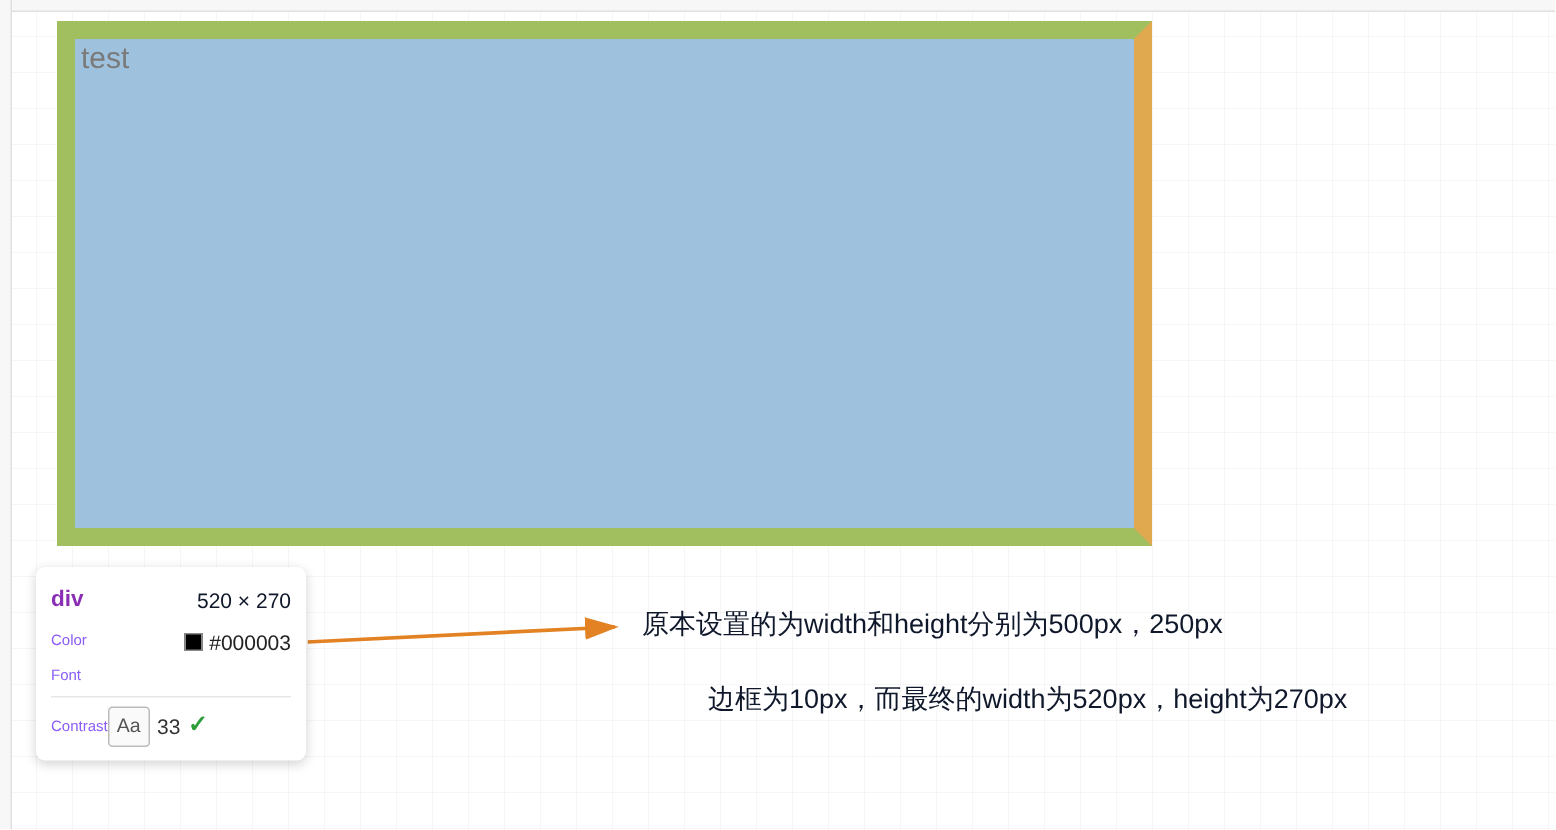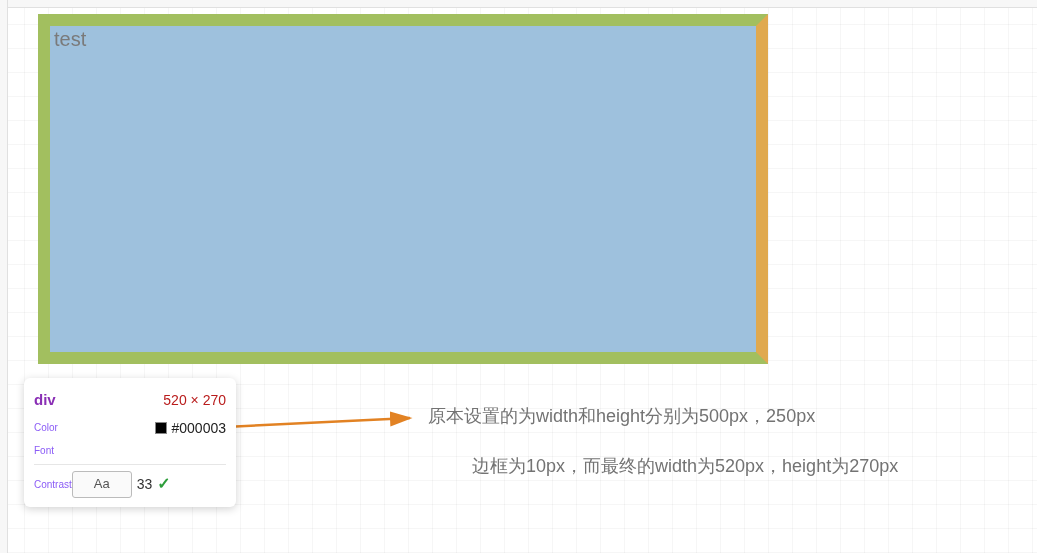--- a/index.html
+++ b/index.html
@@ -50,42 +50,42 @@
     }
     .demo-box-text {
       font-size: 20px;
       color: #7a7a7a;
       padding: 2px 4px;
     }
     .tooltip {
       position: absolute;
       left: 24px;
       top: 378px;
-      width: 212px;
+      width: 180px;
       background: #ffffff;
       border-radius: 6px;
       box-shadow: 0 2px 8px rgba(0,0,0,0.18);
       padding: 8px 10px 8px 10px;
       z-index: 5;
       font-size: 14px;
       color: #333;
     }
     .tooltip-row {
       display: flex;
       justify-content: space-between;
       align-items: center;
       line-height: 1.9;
     }
     .tooltip-tag {
       color: #8a2fb5;
       font-weight: 600;
       font-size: 15px;
     }
     .tooltip-dim {
-      color: #b91c1c;
+      color: #0f172a;
       font-size: 14px;
     }
     .tooltip-label {
       color: #8b5cf6;
       font-size: 10px;
     }
     .tooltip-value {
       color: #222;
       font-size: 14px;
     }
@@ -111,33 +111,33 @@
     .contrast-badge {
       display: inline-flex;
       align-items: center;
       gap: 5px;
       font-size: 14px;
       color: #333;
     }
     .aa-box {
       border: 1px solid #bbb;
       border-radius: 3px;
-      padding: 0 21px;
+      padding: 0 5px;
       font-size: 13px;
       color: #555;
       background: #fafafa;
     }
     .check-icon {
       color: #2e9e3b;
       font-size: 16px;
       font-weight: bold;
     }
     .annotation {
       position: absolute;
-      color: #737373;
+      color: #0f172a;
       font-size: 18px;
       line-height: 1.4;
       z-index: 4;
       white-space: nowrap;
     }
     .arrow-svg {
       position: absolute;
       z-index: 4;
       pointer-events: none;
     }

